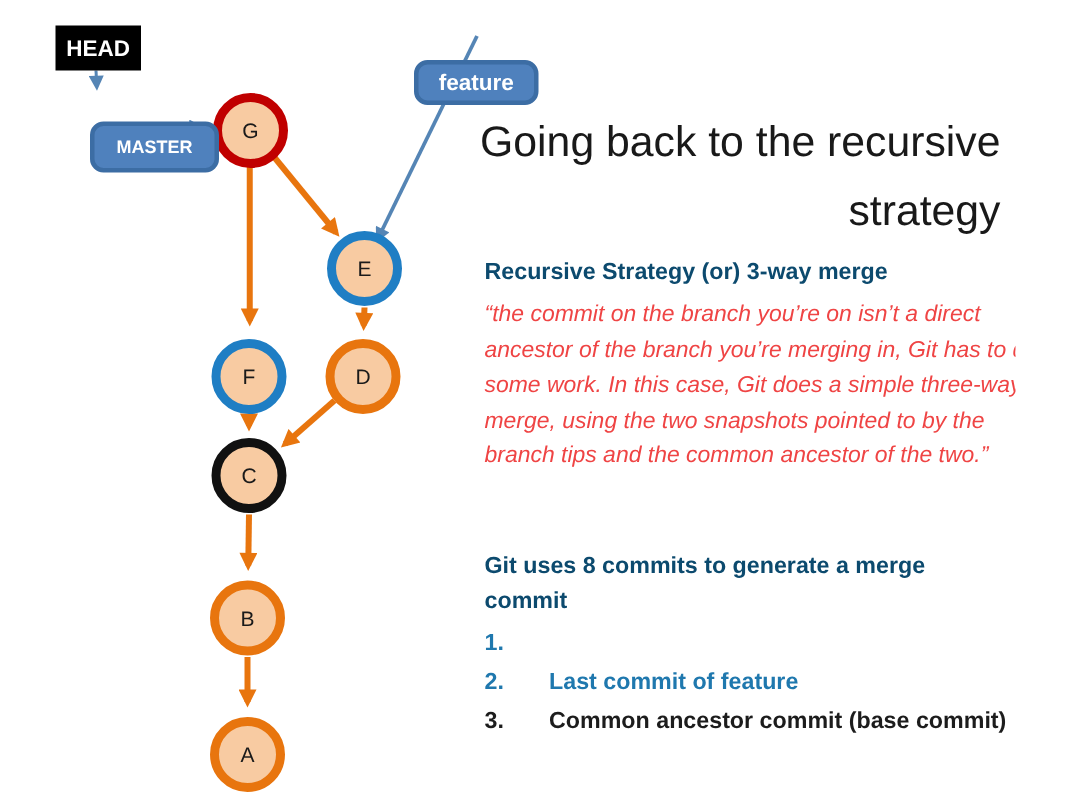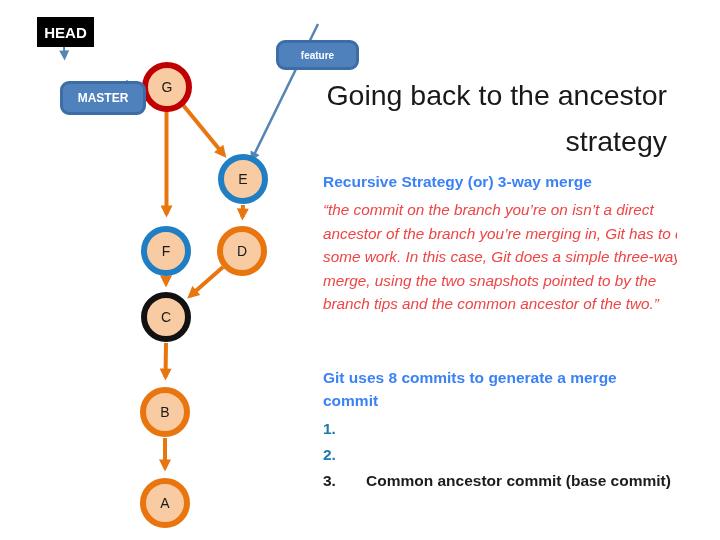--- a/index.html
+++ b/index.html
@@ -10,21 +10,21 @@
   .edges { position:absolute; left:0; top:0; z-index:1; }
 
   
   .pbox {
     position:absolute; display:flex; align-items:center; justify-content:center;
     color:#fff; font-weight:bold; z-index:3; box-sizing:border-box;
   }
   .head-box   { left:37px;  top:17px; width:57px; height:30px; background:#000; font-size:15px; }
   .branch-box { background:#4F81BD; border:3px solid #3C6DA4; border-radius:9px; }
   .master-box { left:23px;  top:81px; width:86px; height:34px; font-size:12px;margin-left:37px; }
-  .feature-box{ left:276px; top:40px; width:83px; height:30px; font-size:10px; }
+  .feature-box{ left:276px; top:40px; width:83px; height:30px; font-size:15px; }
 
   
   .node {
     position:absolute; width:38px; height:38px; border-radius:50%;
     border:6px solid #E8750E; background:#F8CBA2; z-index:2;
     display:flex; align-items:center; justify-content:center;
     font-size:14px; color:#1a1a1a;
   }
   .n-g { left:142px; top:62px;  border-color:#C00000; }
   .n-e { left:218px; top:154px; border-color:#1F7EC4; }
@@ -35,21 +35,21 @@
   .n-a { left:140px; top:478px; border-color:#E8750E; }
 
   
   .title {
     position:absolute; top:72px; right:10px; width:398px; z-index:2;
     text-align:right; font-size:28.5px; line-height:46px; color:#191919;
   }
 
   
   .sec1 { position:absolute; left:323px; top:170px; width:394px; z-index:2; }
-  .heading { font-size:15.5px; font-weight:bold; color:#3b82f6; margin:0 0 5px 0; line-height:23px; }
+  .heading { font-size:15.5px; font-weight:bold; color:#0c4a6e; margin:0 0 5px 0; line-height:23px; }
   .quote { font-style:italic; font-size:15.3px; line-height:23.5px; color:#ef4444; width:374px; }
 
   .sec2 { position:absolute; left:323px; top:366px; width:396px; z-index:2; }
   .sec2 .heading { max-width:345px; margin:0 0 7px 0; }
   .glist { margin:0; padding:0; list-style:none; }
   .glist li { display:flex; margin-top:8px; font-weight:bold; font-size:15.5px; color:#1c1c1c; }
   .glist .num { width:43px; flex:none; }
 </style>
 </head>
 <body>
@@ -84,35 +84,36 @@
   <div class="pbox branch-box feature-box">feature</div>
 
   <div class="node n-g">G</div>
   <div class="node n-e">E</div>
   <div class="node n-f">F</div>
   <div class="node n-d">D</div>
   <div class="node n-c">C</div>
   <div class="node n-b">B</div>
   <div class="node n-a">A</div>
 
-  <div class="title">Going back to the ancestor strategy</div>
+  <div class="title">Going back to the recursive strategy</div>
 
   <div class="sec1">
     <div class="heading">Recursive Strategy (or) 3-way merge</div>
     <div class="quote">“the commit on the branch you’re on isn’t a direct ancestor of the branch you’re merging in, Git has to do some work. In this case, Git does a simple three-way merge, using the two snapshots pointed to by the branch tips and the common ancestor of the two.”</div>
   </div>
 
   <div class="sec2">
     <div class="heading">Git uses 8 commits to generate a merge commit</div>
     <ol class="glist">
       <li style="color: rgb(31, 120, 174);">
         <span class="num">1.</span>
       </li>
       <li style="color: rgb(31, 120, 174);">
         <span class="num">2.</span>
+        <span class="txt">Last commit of feature</span>
       </li>
       <li style="color: rgb(28, 28, 28);">
         <span class="num">3.</span>
         <span class="txt">Common ancestor commit (base commit)</span>
       </li>
     </ol>
   </div>
 
 </div>
 

